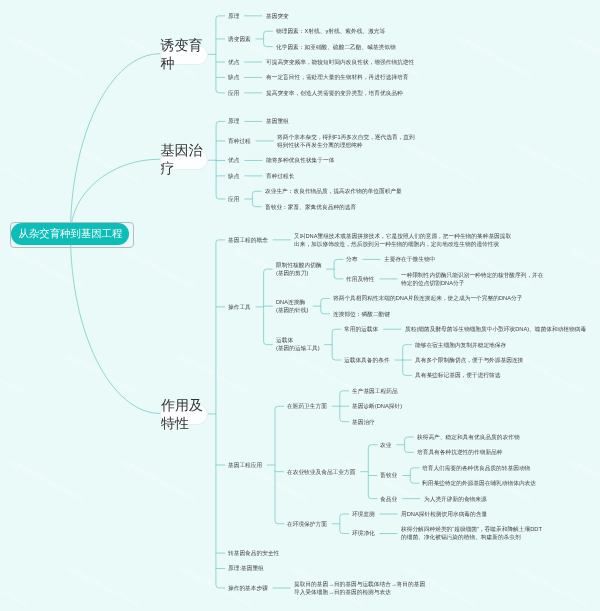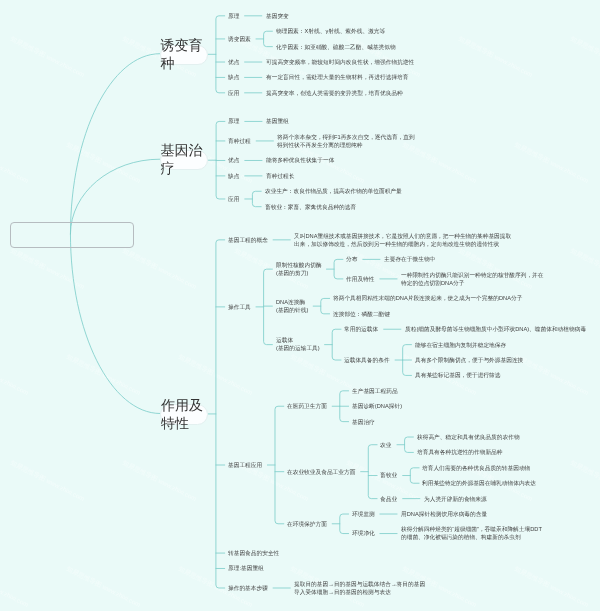--- a/index.html
+++ b/index.html
@@ -230,14 +230,15 @@
     <div class="node" style="left: 401.087px; top: 525.3px;">获得分解四种烃类的“超级细菌”，吞噬汞和降解土壤DDT
 的细菌、净化被镉污染的植物、构建新的杀虫剂</div>
     <div class="node" style="left: 228.1px; top: 548.95px;">转基因食品的安全性</div>
     <div class="node" style="left: 228.1px; top: 564.35px;">原理:基因重组</div>
     <div class="node" style="left: 228.1px; top: 583.875px;">操作的基本步骤</div>
     <div class="node" style="left: 294.295px; top: 579.75px;">提取目的基因→目的基因与运载体结合→将目的基因
 导入受体细胞→目的基因的检测与表达</div>
     <div class="lvl1" style="left: 159.6px; top: 44.7px; width: 46.7px; height: 18px;">诱变育种</div>
     <div class="lvl1" style="left: 159.6px; top: 150px; width: 46.9px; height: 18.4px;">基因治疗</div>
     <div class="lvl1" style="left: 160px; top: 404px; width: 46.3px; height: 19px;">作用及特性</div>
+    <div id="rootnode" style="left: 11.4px; top: 223.2px; width: 118.1px; height: 21.5px;">从杂交育种到基因工程</div>
     <div id="rootsel" style="left: 9.7px; top: 222.3px; width: 122.1px; height: 23.7px;"></div>
   </div>
 
 </body></html>

